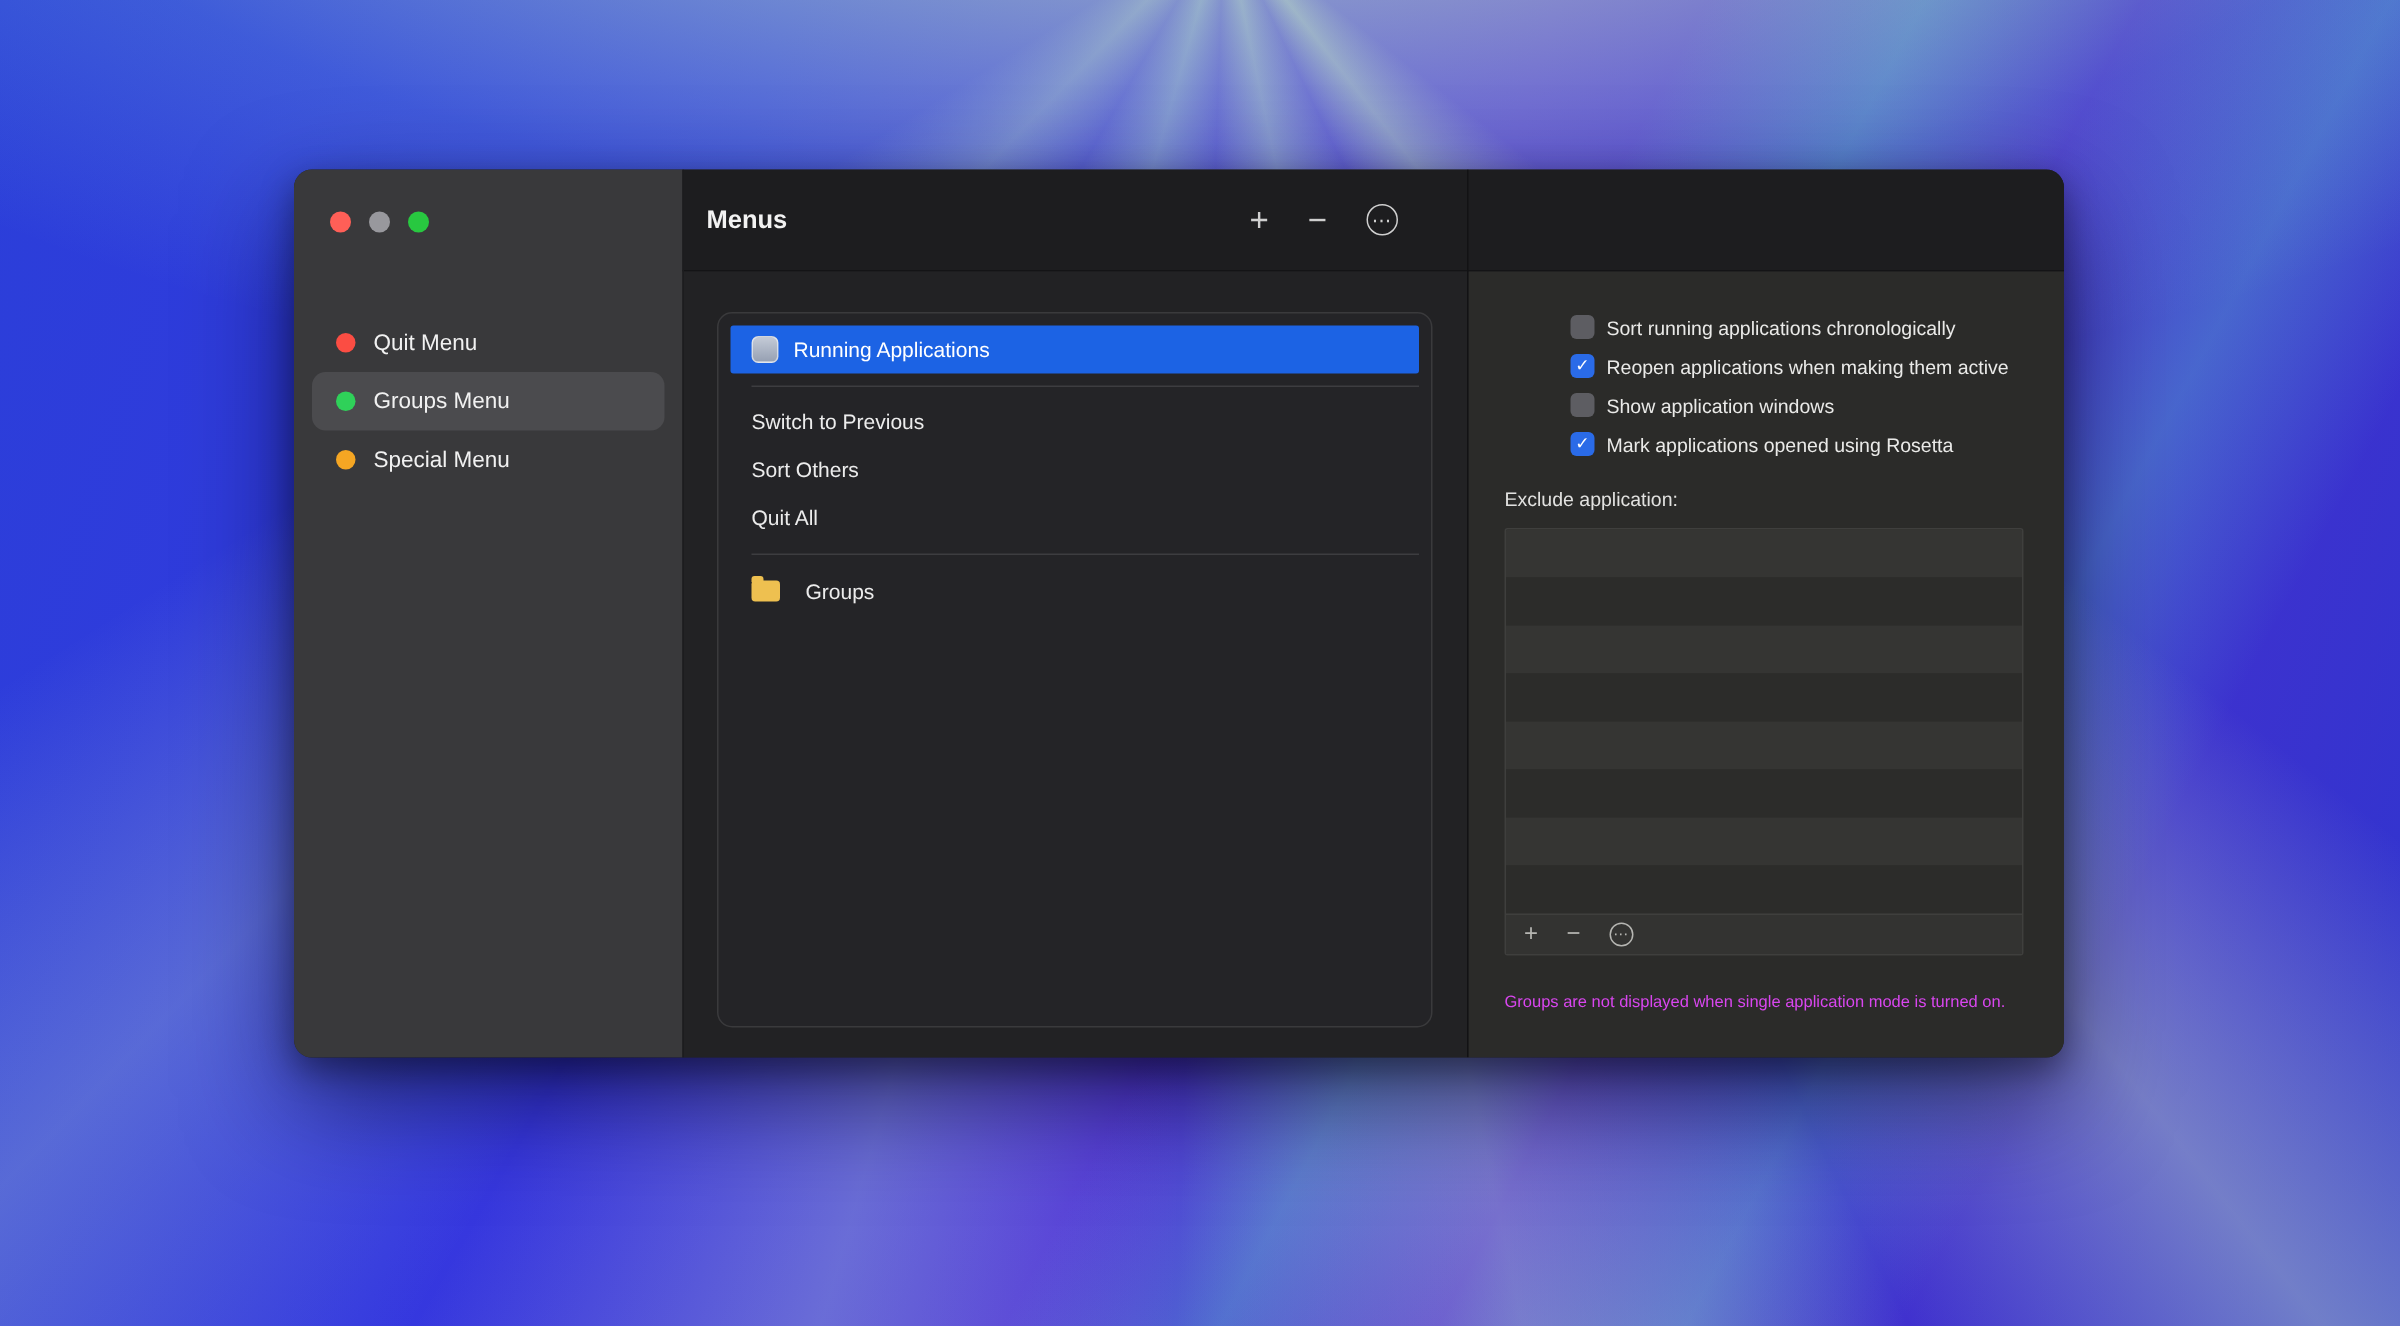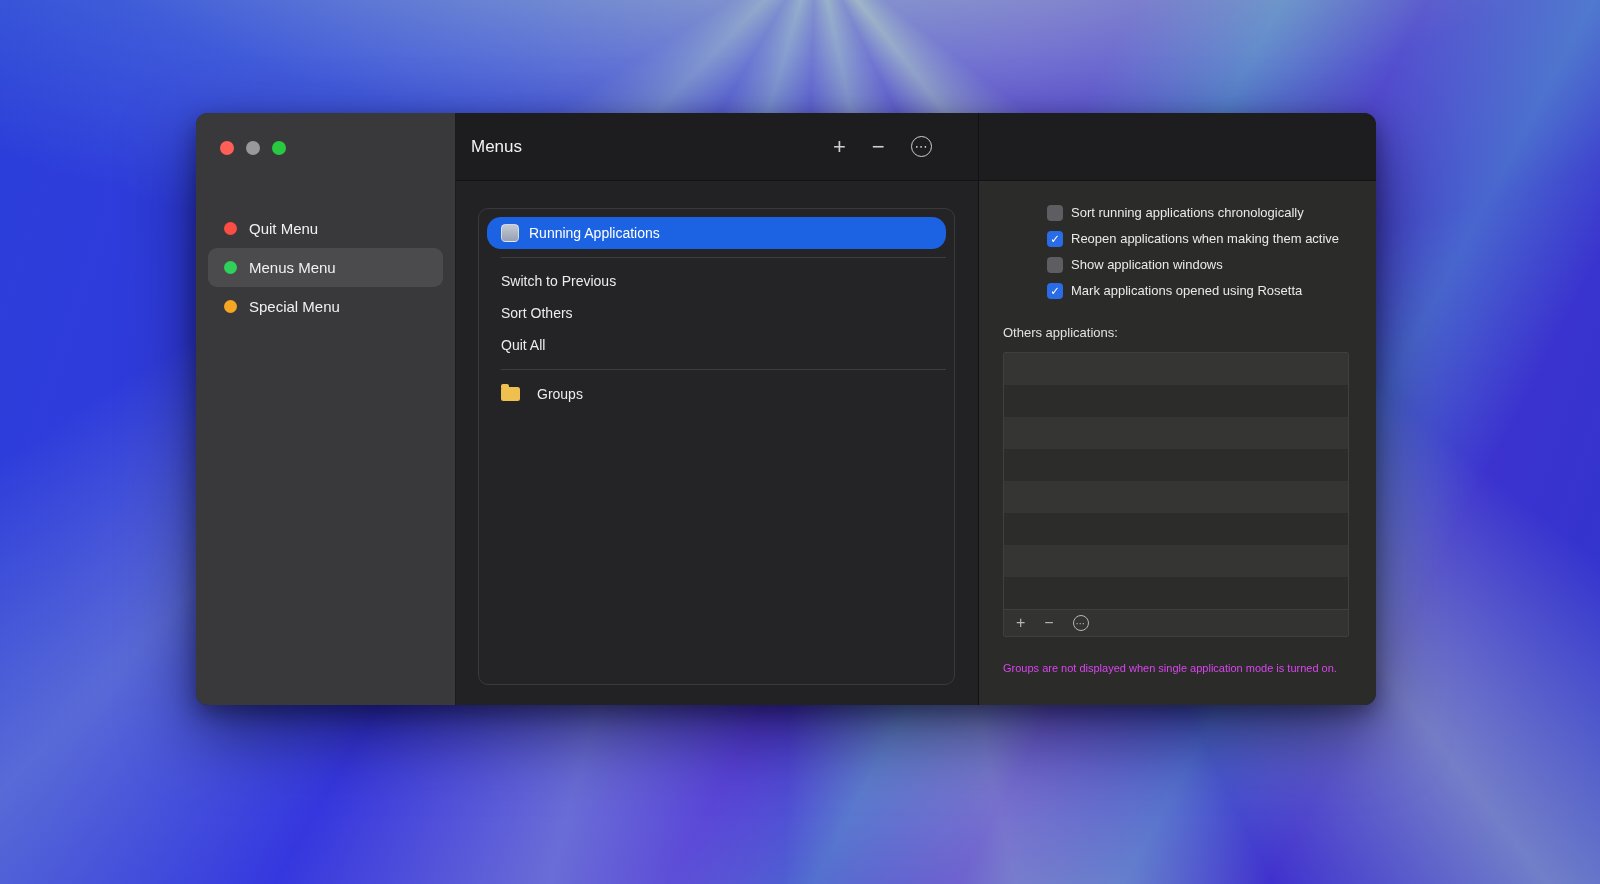--- a/index.html
+++ b/index.html
@@ -38,54 +38,54 @@
   
   .seam-sidebar{ position:absolute; left:259px; top:0; bottom:0; width:1px; background:#1c1c1e; z-index:5; }
   .seam-details{ position:absolute; left:782px; top:0; bottom:0; width:1px; background:#121214; z-index:5; }
 
   
   .titlebar{
     position:absolute; left:259px; top:0; width:921px; height:68px;
     background:#1d1d1f; border-bottom:1px solid #141416;
   }
   .titlebar h1{ position:absolute; left:16px; top:0; height:68px; display:flex; align-items:center;
-    font-size:17px; font-weight:400; color:#f2f2f2; }
+    font-size:17px; font-weight:700; color:#f2f2f2; }
   .tb-actions{ position:absolute; left:378px; top:0; height:100%; display:flex; gap:26px; align-items:center; }
   button{ background:none; border:none; color:#cfcfcf; font-family:inherit; }
   .glyph-btn{ font-size:22px; font-weight:400; line-height:1; }
   .circle-btn{
     width:21px; height:21px; border:1.5px solid #cfcfcf; border-radius:50%;
     font-size:13px; line-height:17px; text-align:center; padding:0; letter-spacing:.5px;
   }
 
   
   .main{ position:absolute; left:259px; top:68px; width:523px; height:524px; background:#222224; }
   .list-card{
     position:absolute; left:23px; top:27px; width:477px; height:477px;
     border:1px solid #3a3a3c; border-radius:10px; background:#242427;
   }
   .row{ display:flex; align-items:center; height:32px; color:#ececec; font-size:14px; }
-  .row.selected{ margin:8px 8px 0; border-radius:14px; padding-left:14px; gap:10px; color:#fff; }
+  .row.selected{ margin:8px 8px 0; border-radius:2px; padding-left:14px; gap:10px; color:#fff; }
   .app-icon{
     width:18px; height:18px; border-radius:4.5px; flex:none;
     background:linear-gradient(180deg,#c3cad6,#96a0b2);
     border:1px solid rgba(255,255,255,.55);
   }
   .divider{ height:1px; background:#3d3d40; margin:8px 8px 0 22px; }
   .plain-rows{ margin-top:7px; }
   .plain-rows .row{ padding-left:22px; }
   .row.groups{ margin-top:8px; padding-left:22px; gap:17px; }
   .folder{ width:19px; height:14px; background:#eec050; border-radius:2.5px; position:relative; flex:none; }
   .folder::before{ content:""; position:absolute; top:-3px; left:0; width:8px; height:4px;
     background:#eec050; border-radius:2px 2px 0 0; }
 
   
   .details{ position:absolute; left:783px; top:68px; width:397px; height:524px; background:#2b2b29; color:#e6e6e4; }
   .checks{ padding:24px 0 0 24px; }
-  .check-row{ display:flex; align-items:flex-start; height:26px; gap:8px;padding-left:44px; }
+  .check-row{ display:flex; align-items:center; height:26px; gap:8px;padding-left:44px; }
   .cb{
     width:16px; height:16px; border-radius:4px; background:#5d5d62; flex:none;
     color:#fff; font-size:11.5px; line-height:16px; text-align:center; font-weight:700;
   }
   .cb-label{ font-size:13px; color:#eaeae8; }
   .exclude-label{ margin:16px 0 0 24px; font-size:13px; color:#e2e2e0; }
   .exclude-box{
     position:absolute; left:24px; top:171px; width:346px; height:285px;
     border:1px solid #3f3f3d; border-radius:2px; background:#2b2b29; overflow:hidden;
   }
@@ -115,21 +115,21 @@
         <span class="tl" style="background: rgb(152, 152, 157);"></span>
         <span class="tl" style="background: rgb(40, 200, 64);"></span>
       </div>
       <nav class="side-list">
           <div class="side-item">
     <span class="dot" style="background: rgb(251, 77, 67);"></span>
     <span class="side-label">Quit Menu</span>
   </div>
           <div class="side-item selected">
     <span class="dot" style="background: rgb(47, 209, 89);"></span>
-    <span class="side-label">Menus Menu</span>
+    <span class="side-label">Groups Menu</span>
   </div>
           <div class="side-item">
     <span class="dot" style="background: rgb(245, 166, 35);"></span>
     <span class="side-label">Special Menu</span>
   </div>
         </nav>
     </aside>
 
     <header class="titlebar">
       <h1>Menus</h1>
@@ -178,21 +178,21 @@
   </label>
           <label class="check-row">
     <span class="cb"></span>
     <span class="cb-label">Show application windows</span>
   </label>
           <label class="check-row">
     <span class="cb" style="background: rgb(42, 107, 232);">✓</span>
     <span class="cb-label">Mark applications opened using Rosetta</span>
   </label>
         </div>
-      <div class="exclude-label">Others applications:</div>
+      <div class="exclude-label">Exclude application:</div>
       <div class="exclude-box">
         <div id="stripes">
             <div class="stripe"></div>
             <div class="stripe alt"></div>
             <div class="stripe"></div>
             <div class="stripe alt"></div>
             <div class="stripe"></div>
             <div class="stripe alt"></div>
             <div class="stripe"></div>
             <div class="stripe alt"></div>

